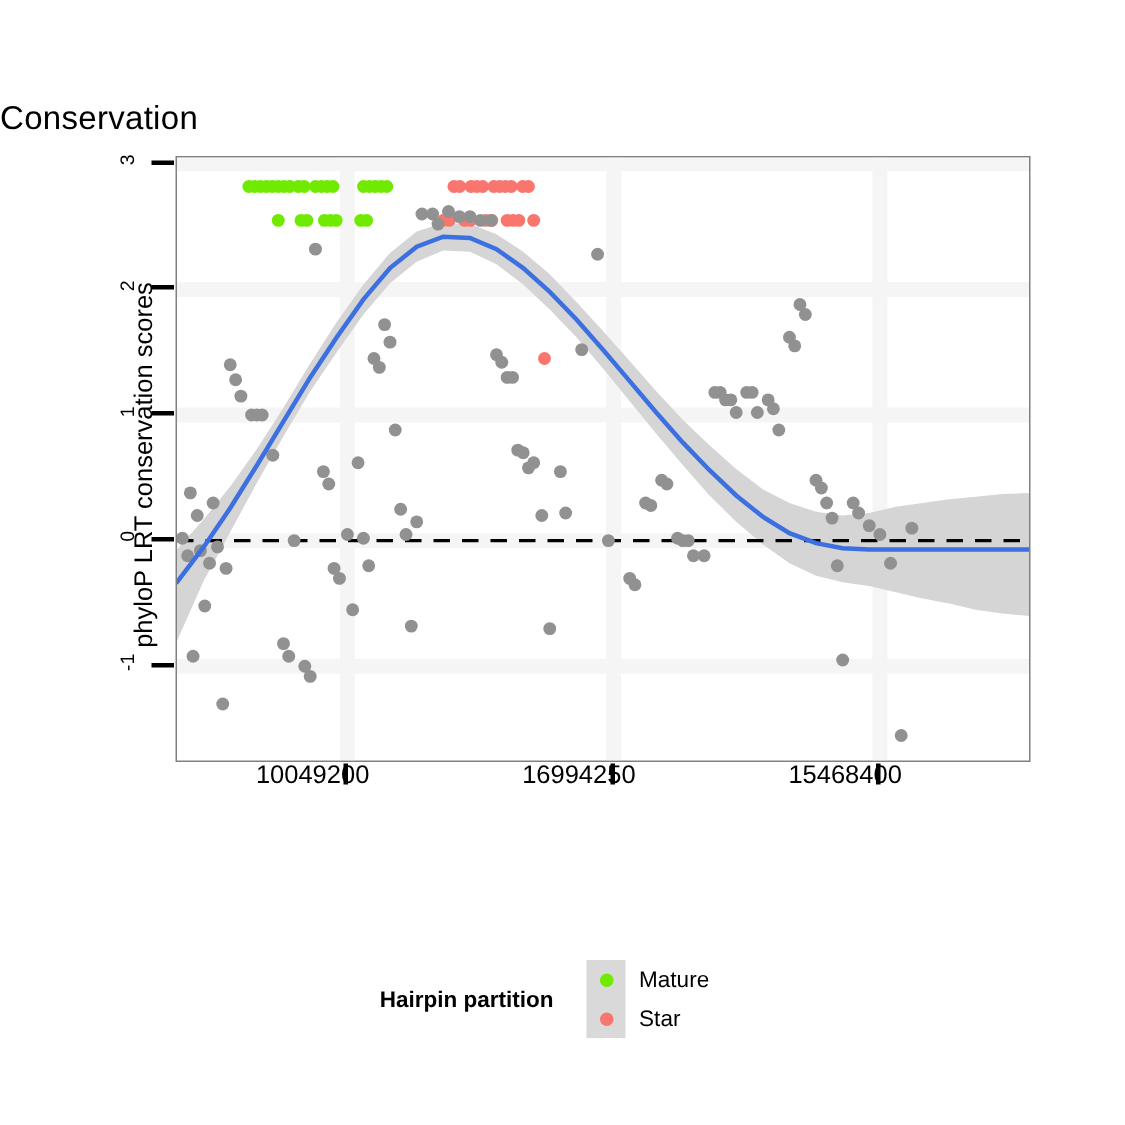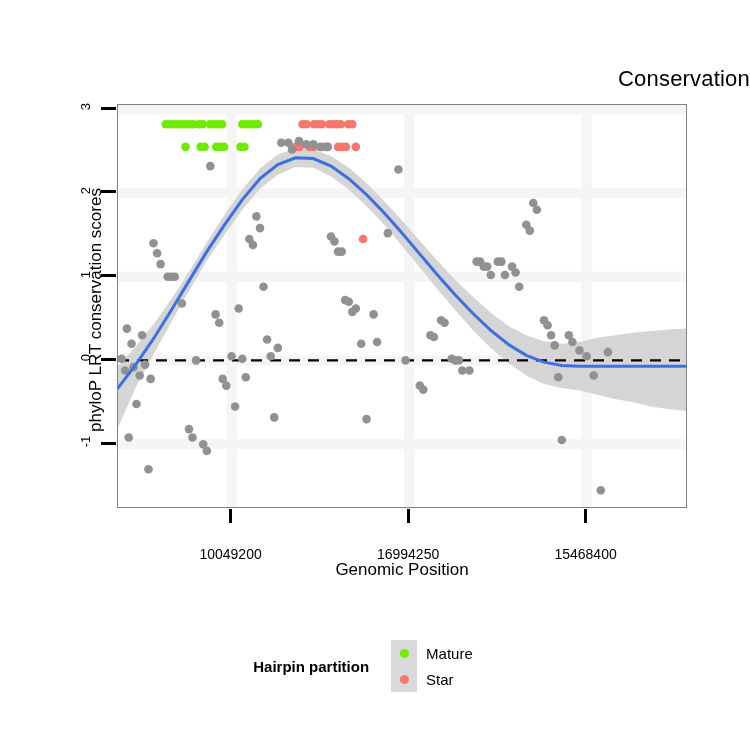--- a/index.html
+++ b/index.html
@@ -2,21 +2,21 @@
 <html><head>
 <meta charset="utf-8">
 <style>
   html,body{margin:0;padding:0;background:#ffffff;}
   body{width:750px;height:750px;font-family:"Liberation Sans",sans-serif;color:#000;overflow:hidden;}
   #root{position:relative;width:750px;height:750px;}
 
   
   .chart-title{
     position:absolute; left:0; top:66px; width:750px;
-    text-align:right; font-size:22px; color:#000; letter-spacing:.2px;
+    text-align:left; font-size:22px; color:#000; letter-spacing:.2px;
   }
 
   
   .ylab{
     position:absolute; left:-104px; top:300px; width:400px;
     transform:rotate(-90deg); transform-origin:center center;
     text-align:center; font-size:17px;
   }
   .xlab{
     position:absolute; left:117px; top:560px; width:570px;
@@ -32,21 +32,21 @@
   .panel svg{display:block;}
 
   
   .ytick{position:absolute;left:101px;width:15px;height:3px;background:#000;}
   .ytick-lab{
     position:absolute; left:74px; width:22px; text-align:center;
     font-size:13px; transform:rotate(-90deg); transform-origin:center center;
   }
   .xtick{position:absolute;top:509px;width:3px;height:14px;background:#000;}
   .xtick-lab{
-    position:absolute; top:546px; width:120px; text-align:center; font-size:14px;
+    position:absolute; top:507px; width:120px; text-align:left; font-size:17px;
   }
 
   
   .legend{
     position:absolute; left:0; top:640px; width:750px;
     display:flex; align-items:center; justify-content:center; gap:0px;
   }
   .legend-title{font-size:15px;font-weight:bold;margin-right:22px;}
   .legend-key{
     width:26px;height:26px;background:#d9d9d9;
@@ -57,21 +57,20 @@
   .legend-lab{font-size:15px;}
 </style>
 </head>
 <body>
 
 <div id="root">
 
   <div class="chart-title">Conservation</div>
 
   <div class="ylab">phyloP LRT conservation scores</div>
-  <div class="xlab">Genomic Position</div>
 
   <div id="yticks">
       <div class="ytick" style="top: 106.688px;"></div>
       <div class="ytick-lab" style="top: 99.1875px;">3</div>
       <div class="ytick" style="top: 190.438px;"></div>
       <div class="ytick-lab" style="top: 182.938px;">2</div>
       <div class="ytick" style="top: 274.188px;"></div>
       <div class="ytick-lab" style="top: 266.688px;">1</div>
       <div class="ytick" style="top: 357.938px;"></div>
       <div class="ytick-lab" style="top: 350.438px;">0</div>

